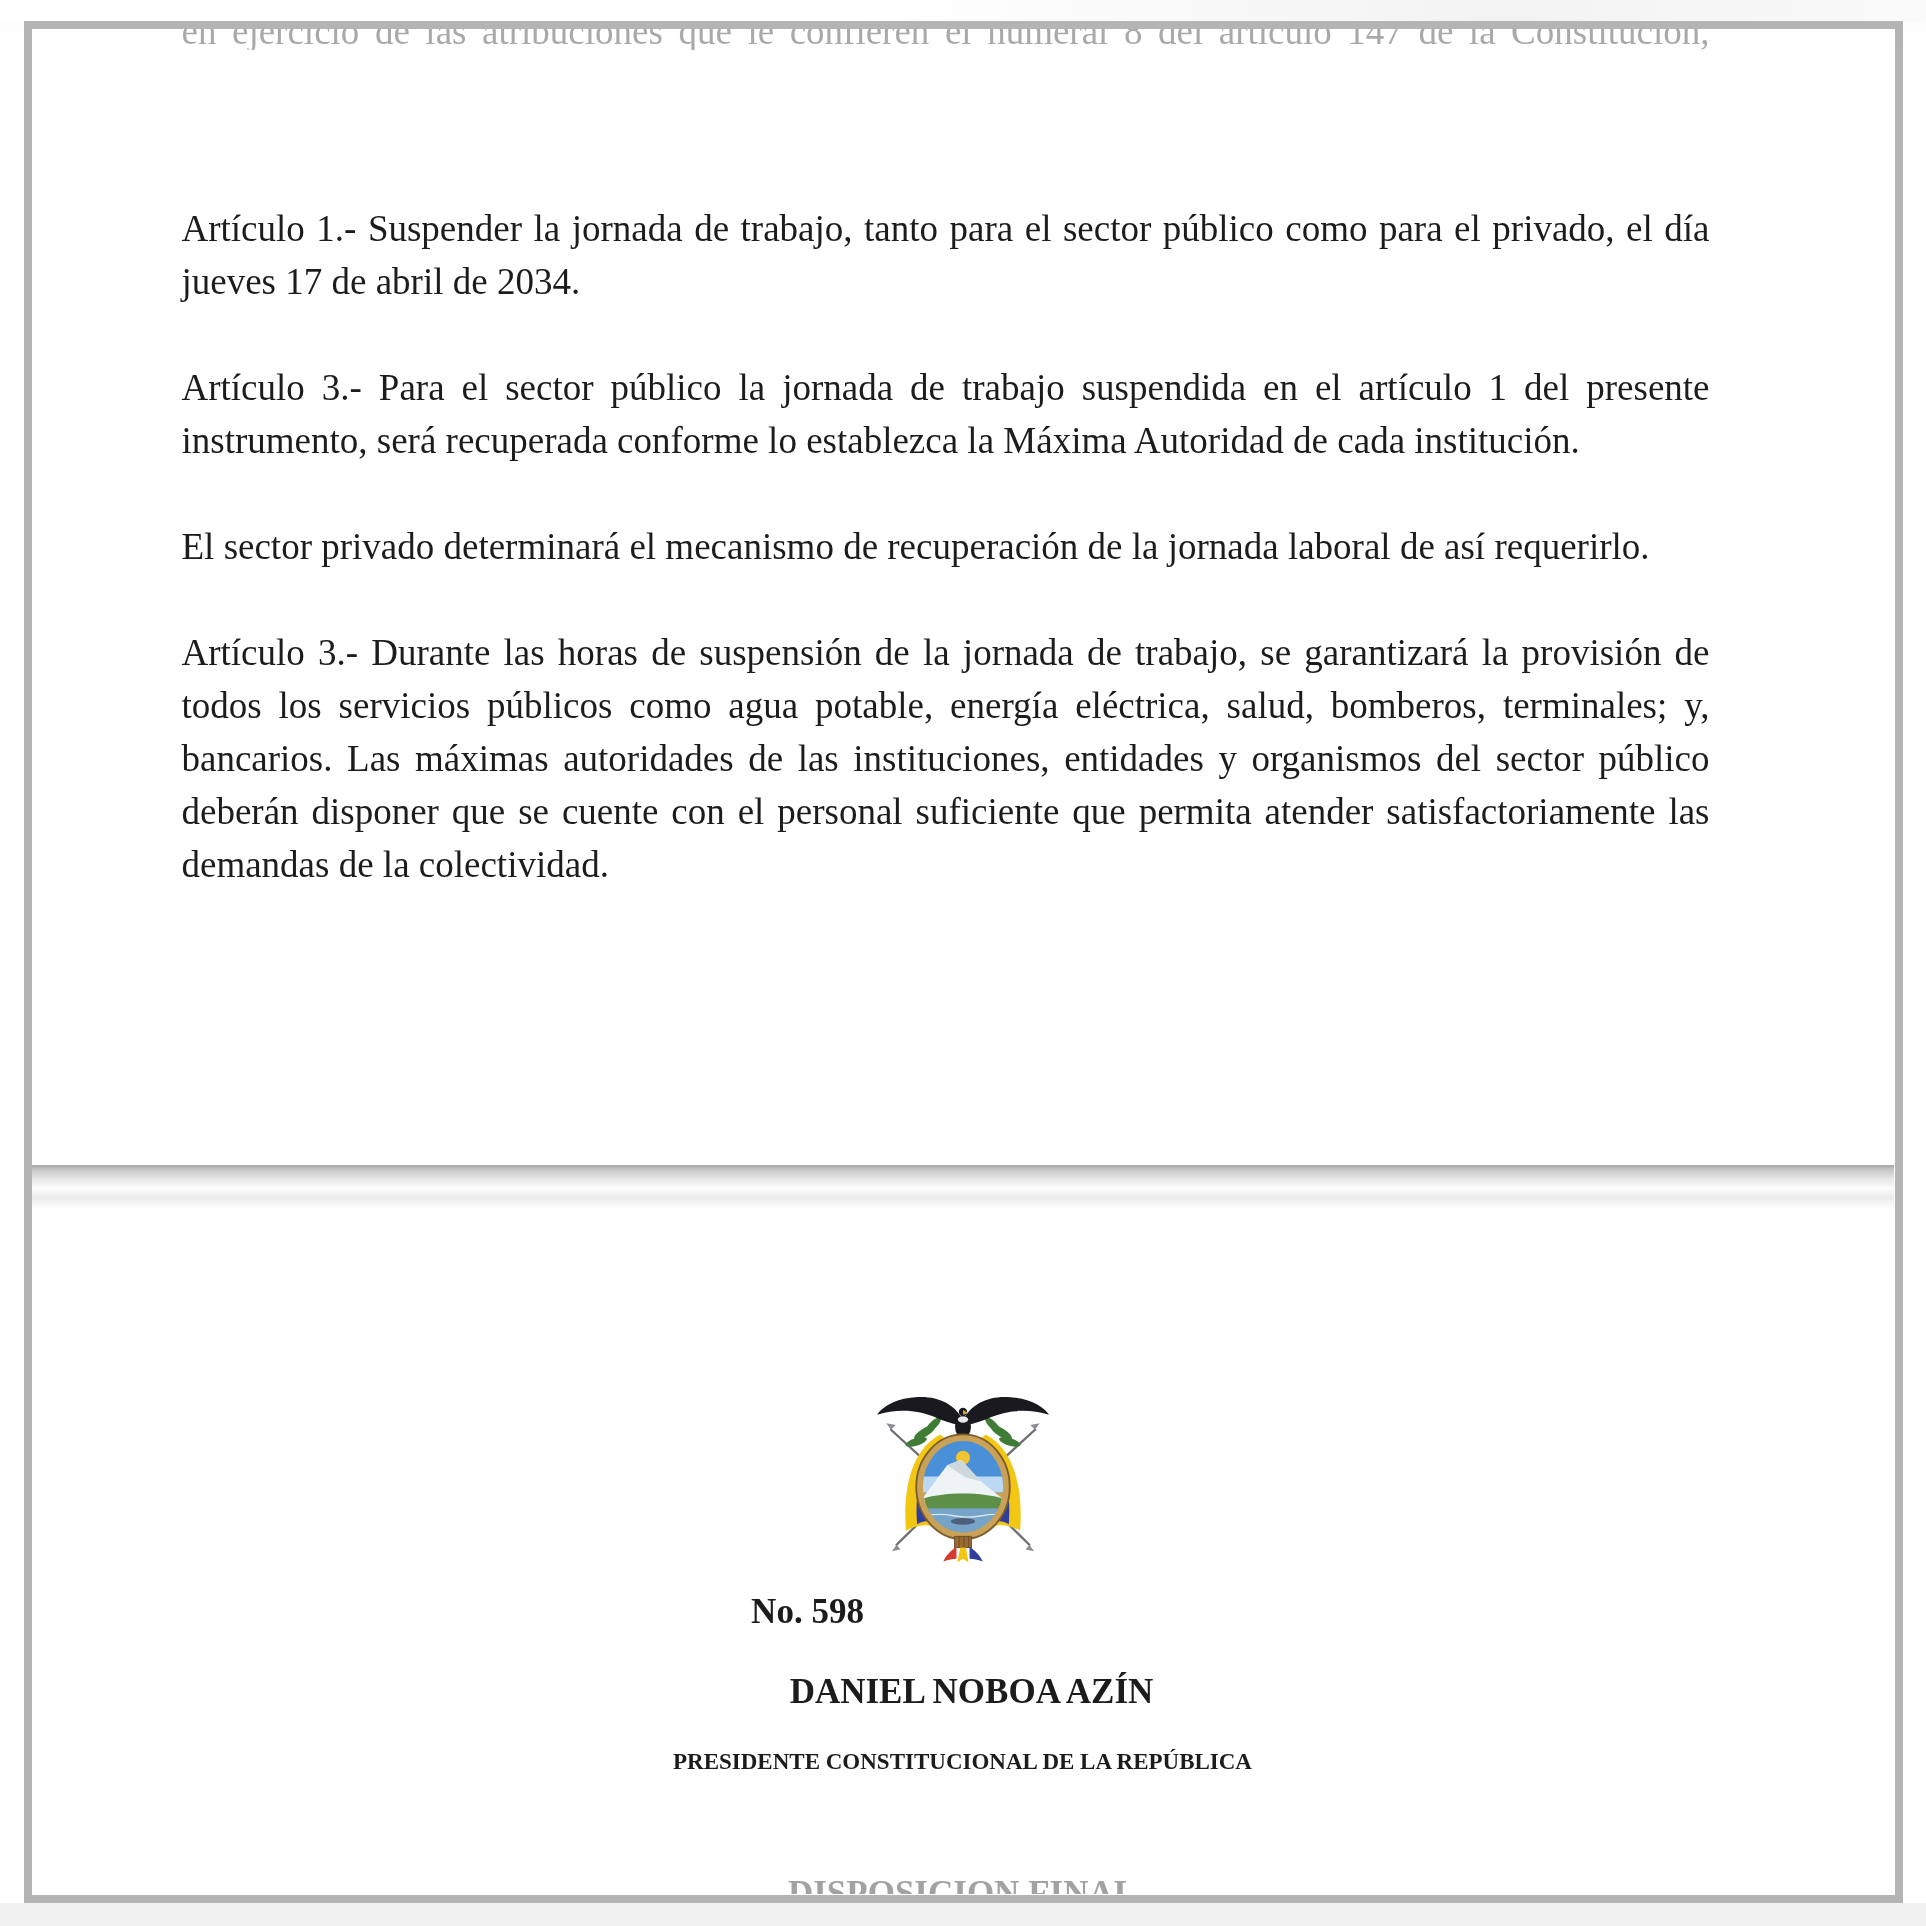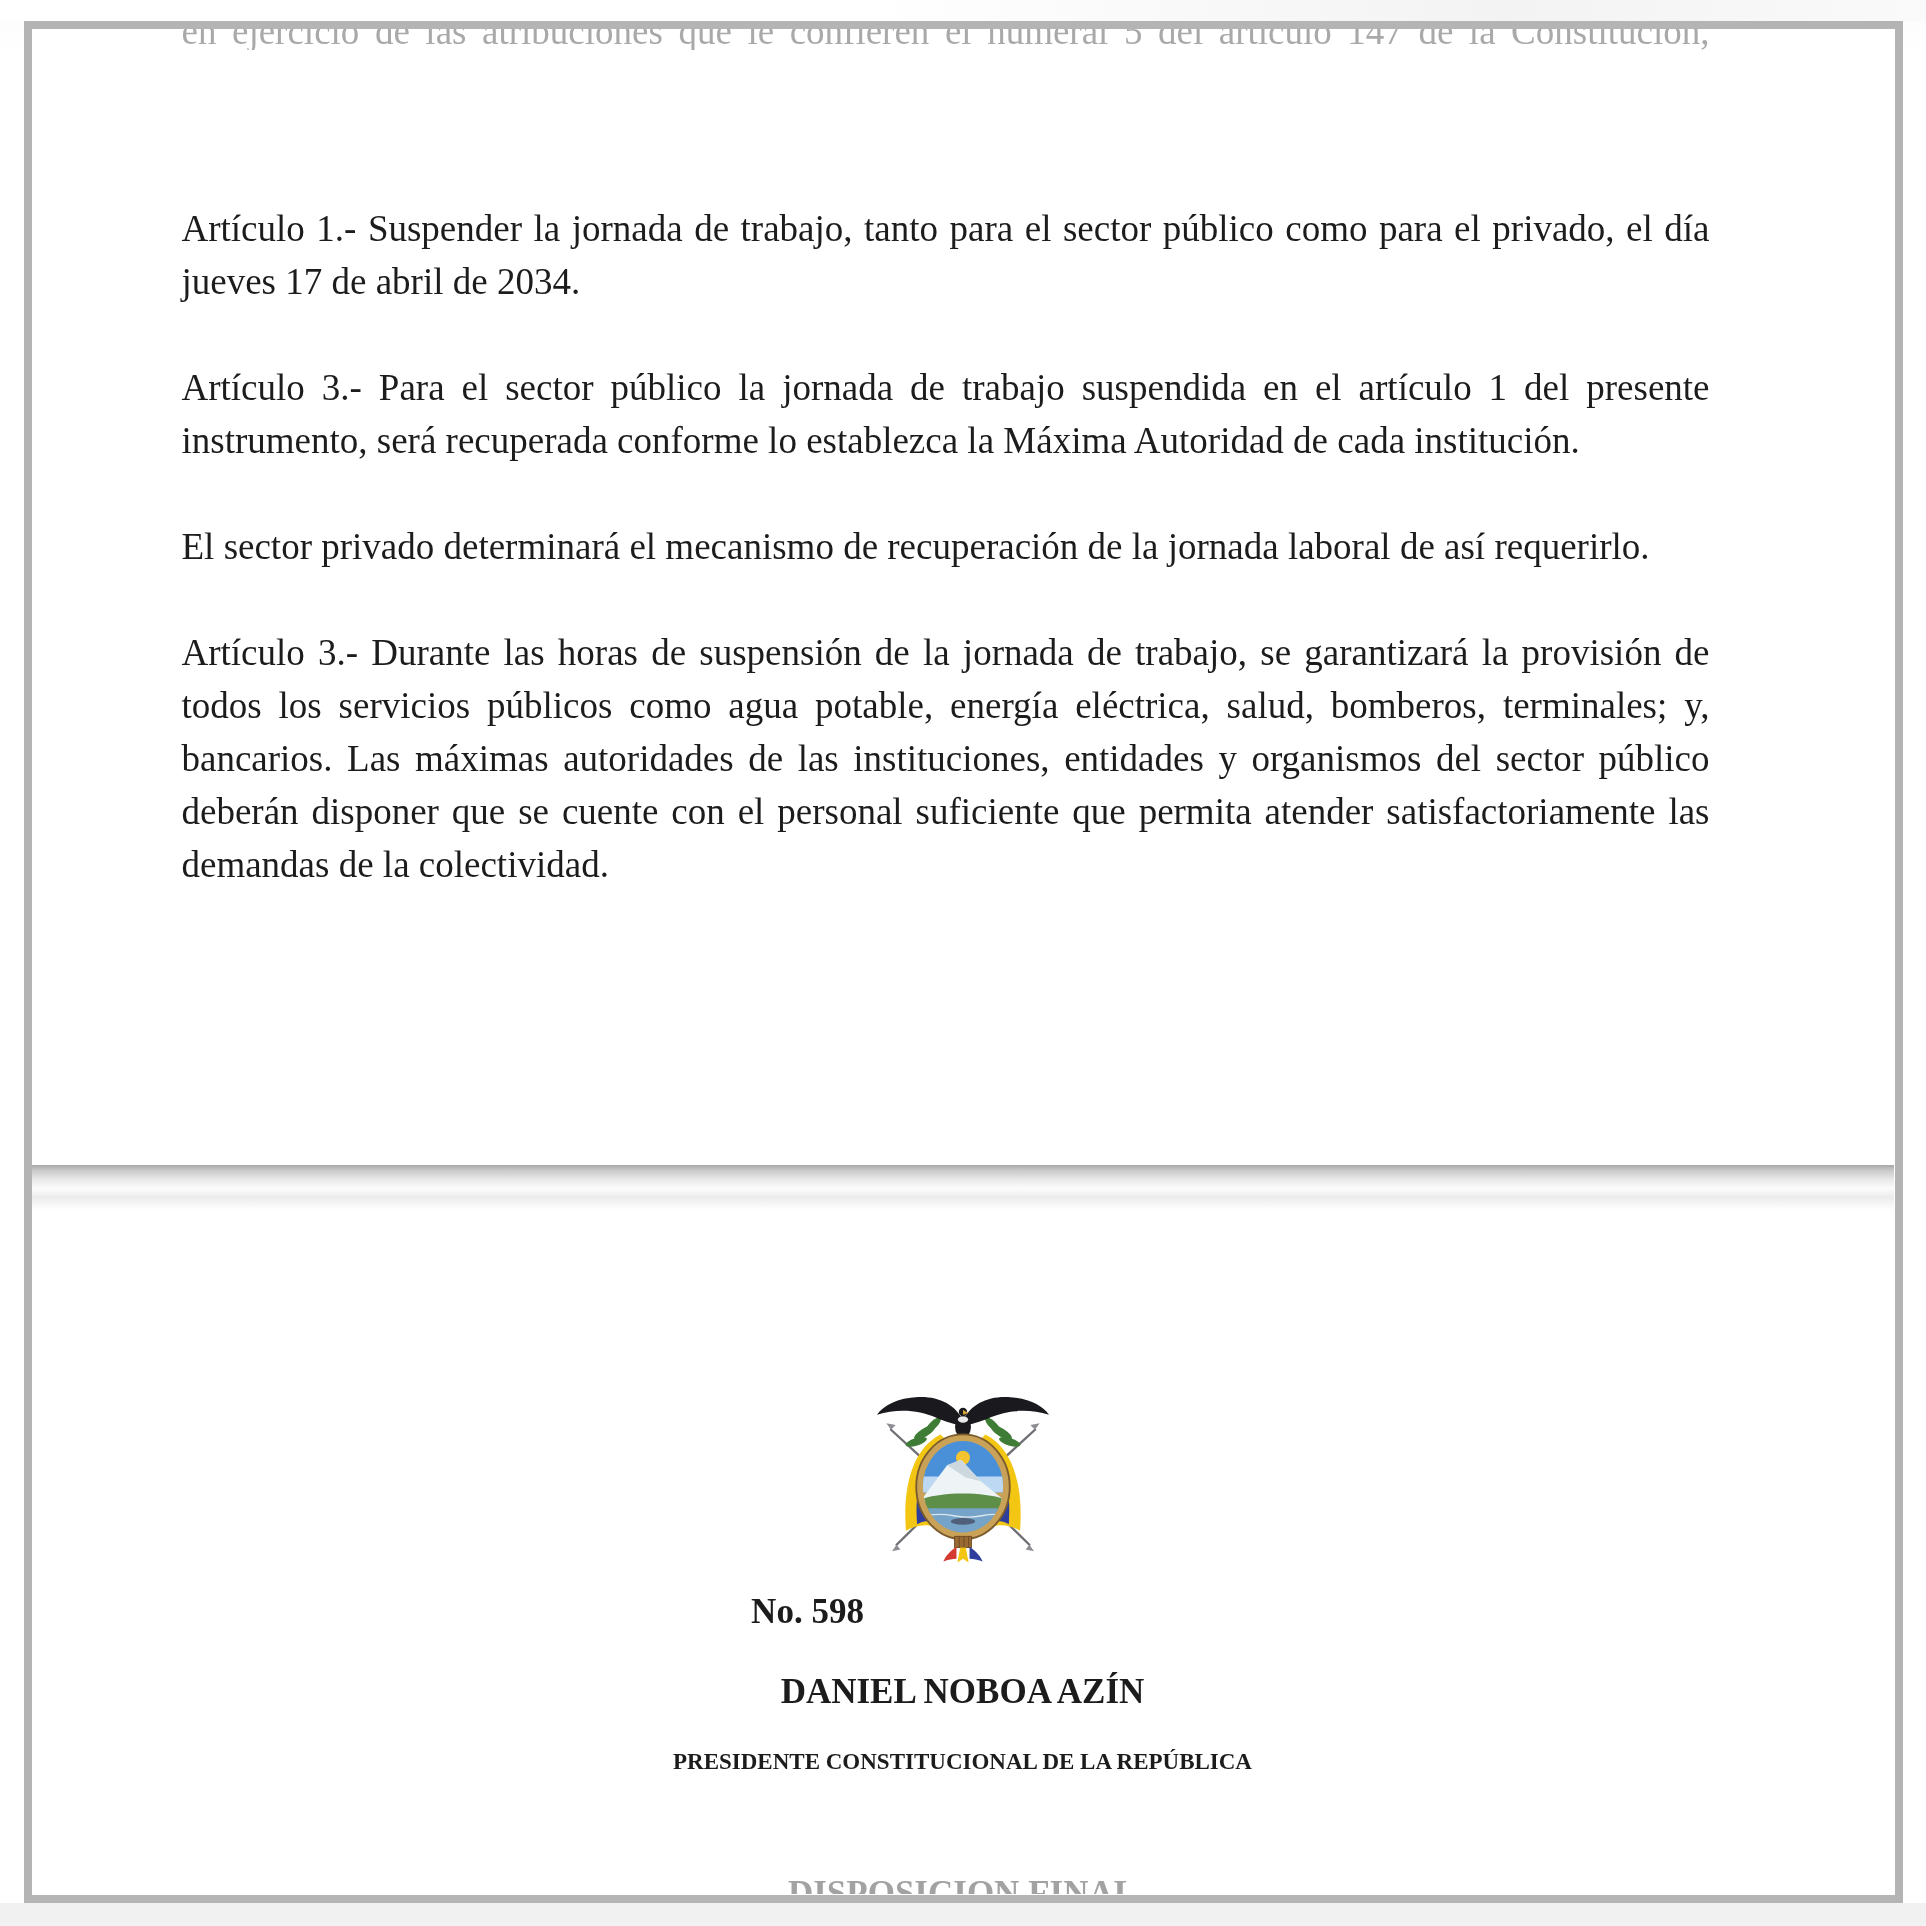--- a/index.html
+++ b/index.html
@@ -67,21 +67,21 @@
   .coat {
     position: absolute; left: 50%; top: 1360px; transform: translateX(-50%);
     width: 187px; height: 175px;
   }
   .decree-no {
     position: absolute; left: 0; top: 1563px; width: 1552px;
     font-size: 35px; font-weight: bold; color: #1c1c1c; text-align: center;
   }
   .pres-name {
     position: absolute; left: 0; top: 1643px; width: 1862px;
-    font-size: 35px; font-weight: bold; color: #1c1c1c; text-align: center;
+    font-size: 35px; font-weight: bold; color: #1c1c1c; text-align: center; padding-left: 9px;
   }
   .pres-title {
     position: absolute; left: 0; top: 1720px; width: 1862px;
     font-size: 23px; font-weight: bold; color: #1c1c1c; text-align: center;
   }
   .clip-bottom {
     position: absolute; left: 0; top: 1851px; width: 1862px; height: 13.6px;
     overflow: hidden;
   }
   .clip-bottom p {
@@ -93,21 +93,21 @@
 </head>
 <body>
 
 <div class="canvas">
   <div class="outside-top"></div>
   <div class="outside-bottom"></div>
 
   <div class="page-frame">
 
     <div class="clip-top">
-      <p>en ejercicio de las atribuciones que le confieren el numeral 5 del artículo 147 de la Constitución,</p>
+      <p>en ejercicio de las atribuciones que le confieren el numeral 8 del artículo 147 de la Constitución,</p>
     </div>
 
 
     <div class="body-text">
       <p>
         <strong>Artículo 1.- </strong><span>Suspender la jornada de trabajo, tanto para el sector público como para el privado, el día jueves 17 de abril de 2034.</span>
       </p>
       <p>
         <strong>Artículo 3.- </strong><span>Para el sector público la jornada de trabajo suspendida en el artículo 1 del presente instrumento, será recuperada conforme lo establezca la Máxima Autoridad de cada institución.</span>
       </p>

